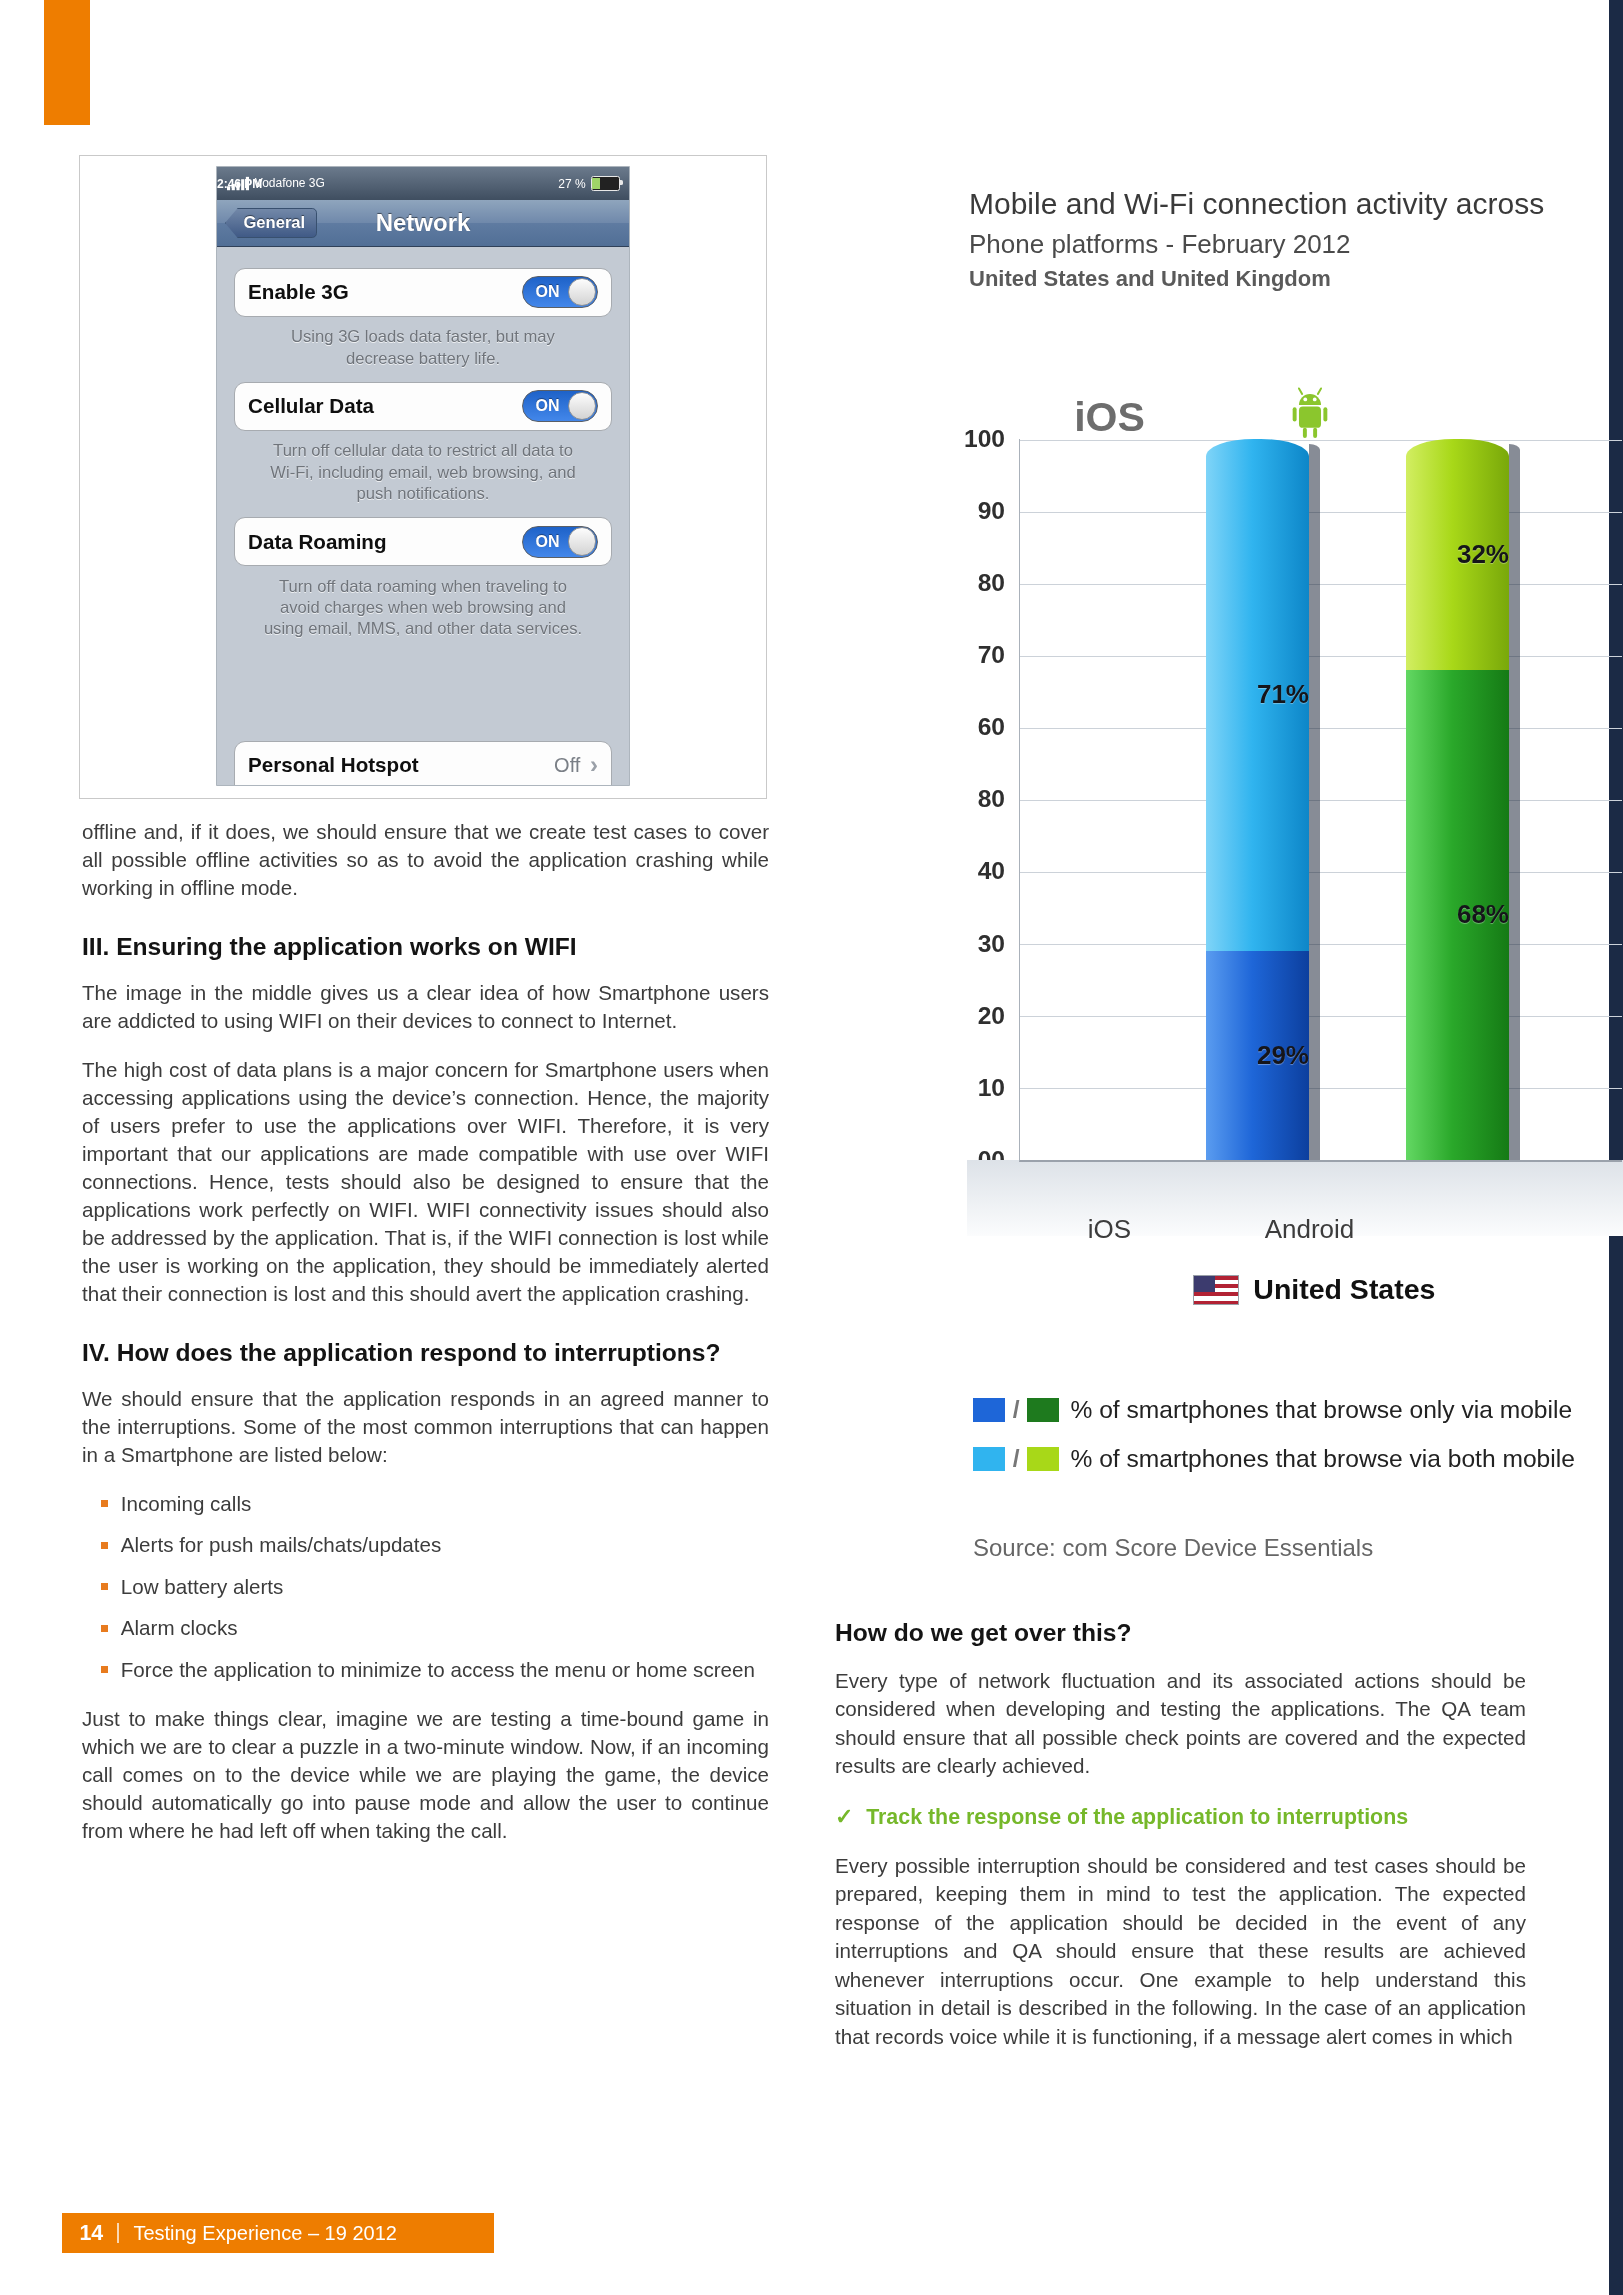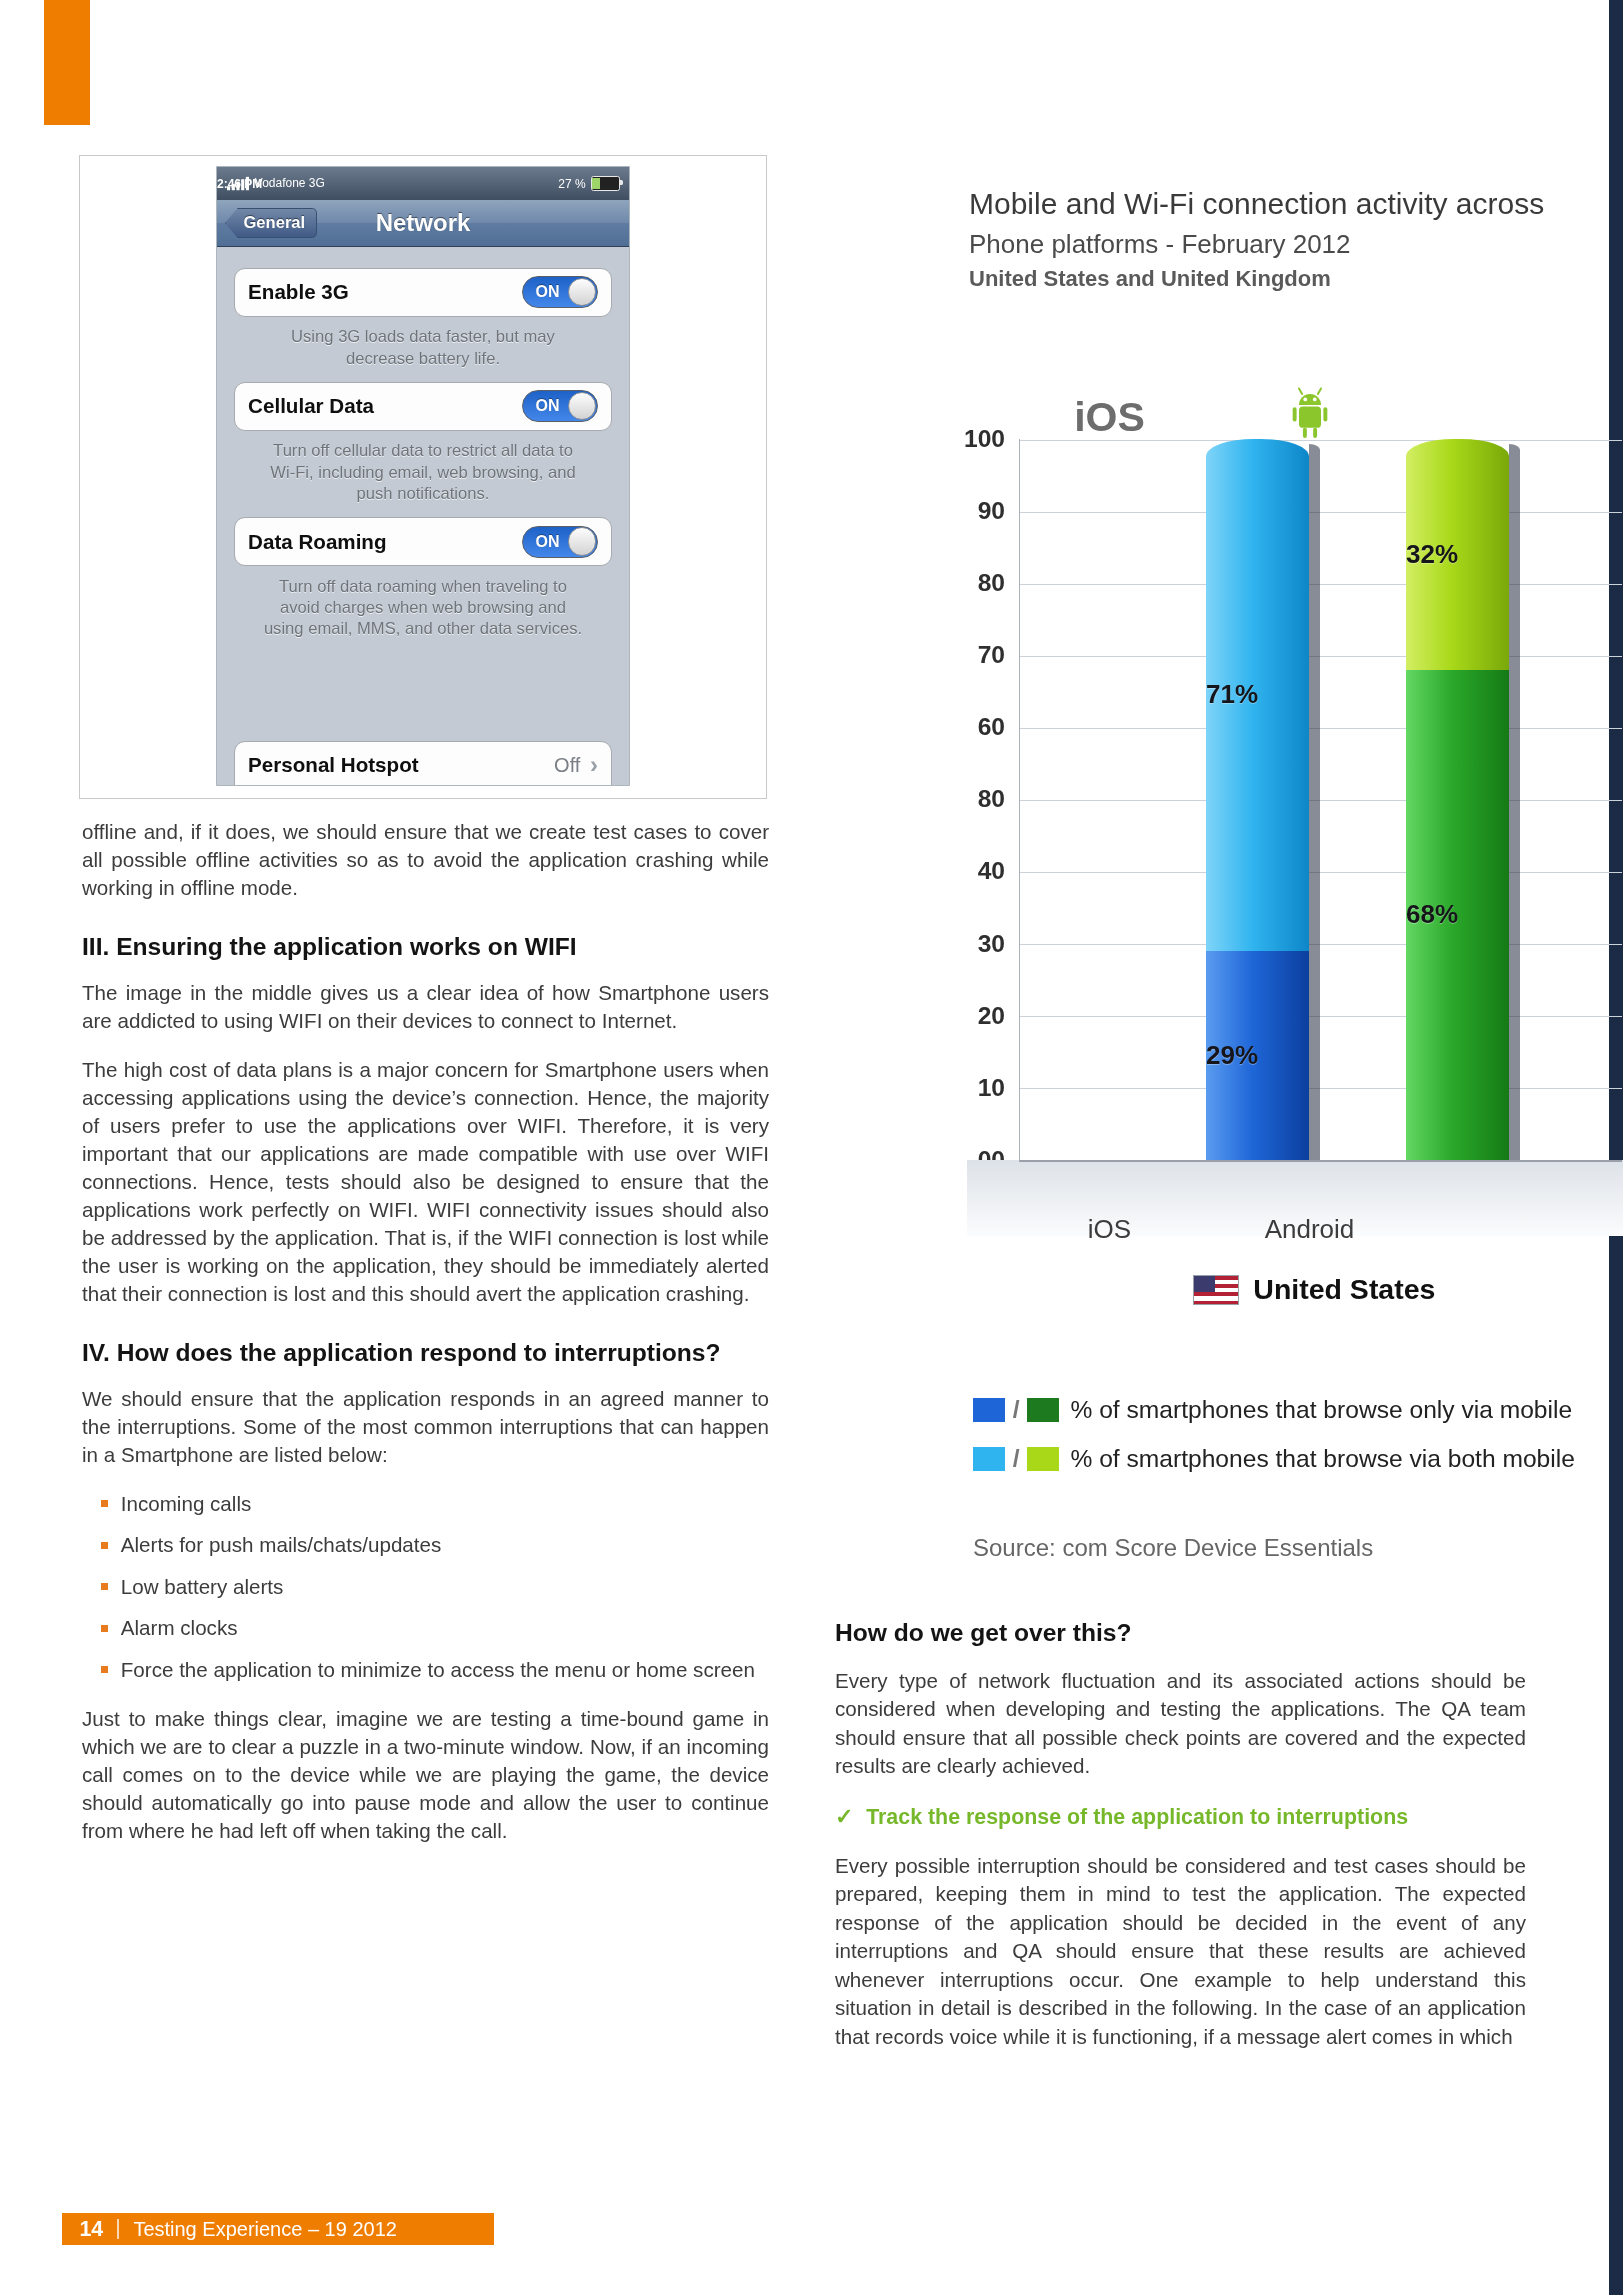--- a/index.html
+++ b/index.html
@@ -71,21 +71,21 @@
   .c-region{position:absolute;left:97px;top:100px;font-size:22px;font-weight:bold;color:#5a5a5a;white-space:nowrap;}
   .floor{position:absolute;left:95px;top:994px;width:656px;height:76px;
          background:linear-gradient(to bottom,#dde2e8,#fbfcfd);}
   .plot{position:absolute;left:147px;top:273px;width:602px;height:721px;
         border-left:1.6px solid #aab1ba;border-bottom:2.4px solid #9aa1ab;
         background:repeating-linear-gradient(to top,transparent 0 71px,#ccd2d9 71px 72px);}
   .ytick{position:absolute;left:38px;width:95px;text-align:right;font-size:24.6px;font-weight:bold;color:#2f2f2f;line-height:30px;}
   .bar{position:absolute;bottom:0;width:103px;height:100%;display:flex;flex-direction:column;justify-content:flex-end;}
   .bar-ios{left:186px;}
   .bar-android{left:386px;}
-  .seg{position:relative;width:100%;display:flex;align-items:center;justify-content:flex-start;}
+  .seg{position:relative;width:100%;display:flex;align-items:center;justify-content:flex-end;}
   .seg::after{content:"";position:absolute;right:-11px;top:0;bottom:0;width:11px;background:rgba(15,25,45,.5);}
   .seg.cap{border-radius:48px 48px 0 0/17.4px 17.4px 0 0;}
   .seg.cap::after{top:4.8px;border-radius:0 24px 0 0/0 12.7px 0 0;}
   .ios-top{background:linear-gradient(90deg,#7fd4f8 0%,#30b4ef 45%,#0d86c8 100%);}
   .ios-bottom{background:linear-gradient(90deg,#5a9cf0 0%,#1e66d8 45%,#0c3f9e 100%);}
   .android-top{background:linear-gradient(90deg,#d2ee62 0%,#a8d818 45%,#79a80a 100%);}
   .android-bottom{background:linear-gradient(90deg,#63d863 0%,#2aa82a 45%,#157a15 100%);}
   .seg-label{font-size:26px;font-weight:bold;color:#15151a;text-shadow:0 0.8px 0.8px rgba(255,255,255,.35);z-index:1;}
   .ios-logo{position:absolute;left:186px;top:228px;width:103px;text-align:center;font-size:41px;font-weight:bold;color:#6d6d6d;}
   .android-logo{position:absolute;left:386px;top:220px;width:103px;text-align:center;}
@@ -102,21 +102,21 @@
   .legend-2{top:1279px;}
   .sw{width:32px;height:24px;flex:0 0 auto;}
   .sw-blue-dark{background:#1e66d8;}
   .sw-green-dark{background:#1e7a1e;}
   .sw-blue-light{background:#30b4ef;}
   .sw-green-light{background:#a8d818;}
   .slash{color:#777;font-weight:bold;margin:0 -3.2px;}
   .source{position:absolute;left:101px;top:1368px;font-size:24px;color:#666;}
 
   
-  .footer{position:absolute;left:62px;top:2213px;width:432px;height:32px;background:#ee7d00;
+  .footer{position:absolute;left:62px;top:2213px;width:432px;height:40px;background:#ee7d00;
           display:flex;align-items:center;gap:14.3px;padding:0 17.4px;box-sizing:border-box;color:#fff;font-size:20px;}
   .footer .pg{font-weight:bold;font-size:21.4px;}
   .footer .sep{width:1.6px;height:20.6px;background:rgba(255,255,255,.7);}
 </style>
 </head>
 <body>
 
 <div class="page">
 
   <div class="accent-top-left"></div>

